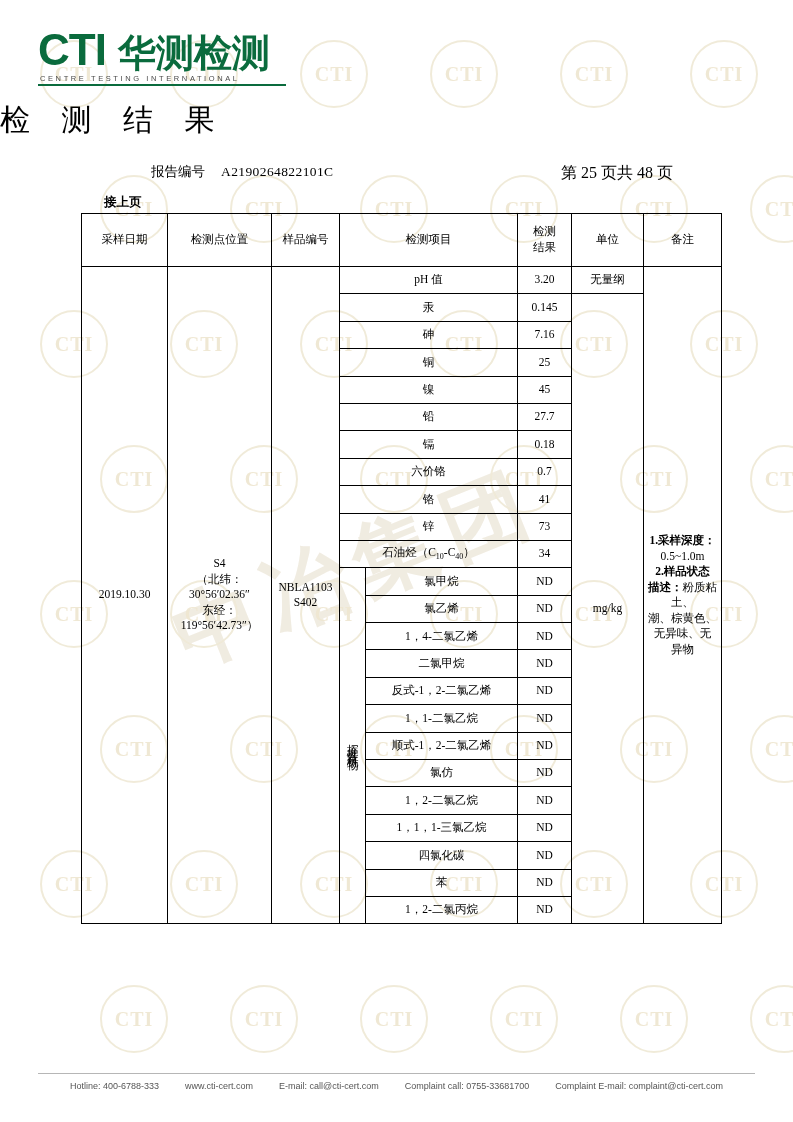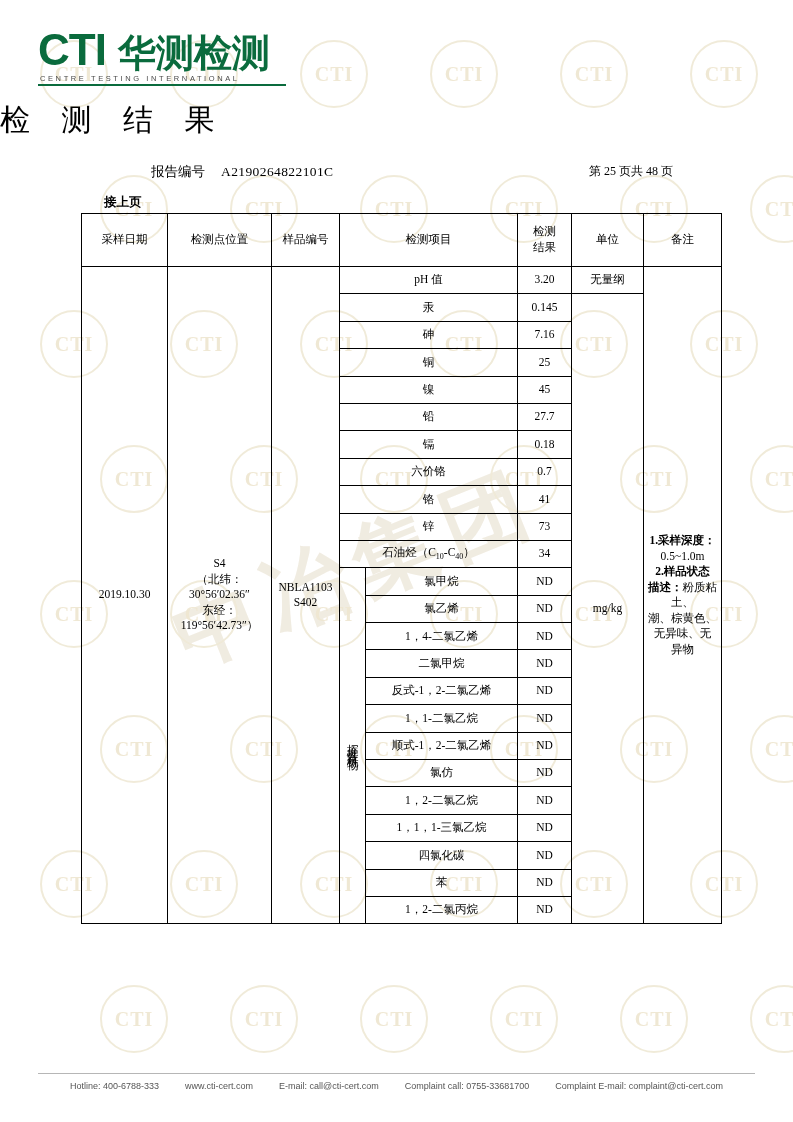--- a/index.html
+++ b/index.html
@@ -126,21 +126,21 @@
     margin-left: 24px;
   }
   .meta-left .rep-no {
     margin-left: 16px;
     letter-spacing: .4px;
   }
   .meta-right {
     position: absolute;
     right: 120px;
     top: 0;
-    font-size: 12px;
+    font-size: 16px;
   }
   .cont-label {
     position: absolute;
     left: 104px;
     top: 194px;
     font-size: 12.5px;
     font-weight: bold;
   }
   
   table.main {

